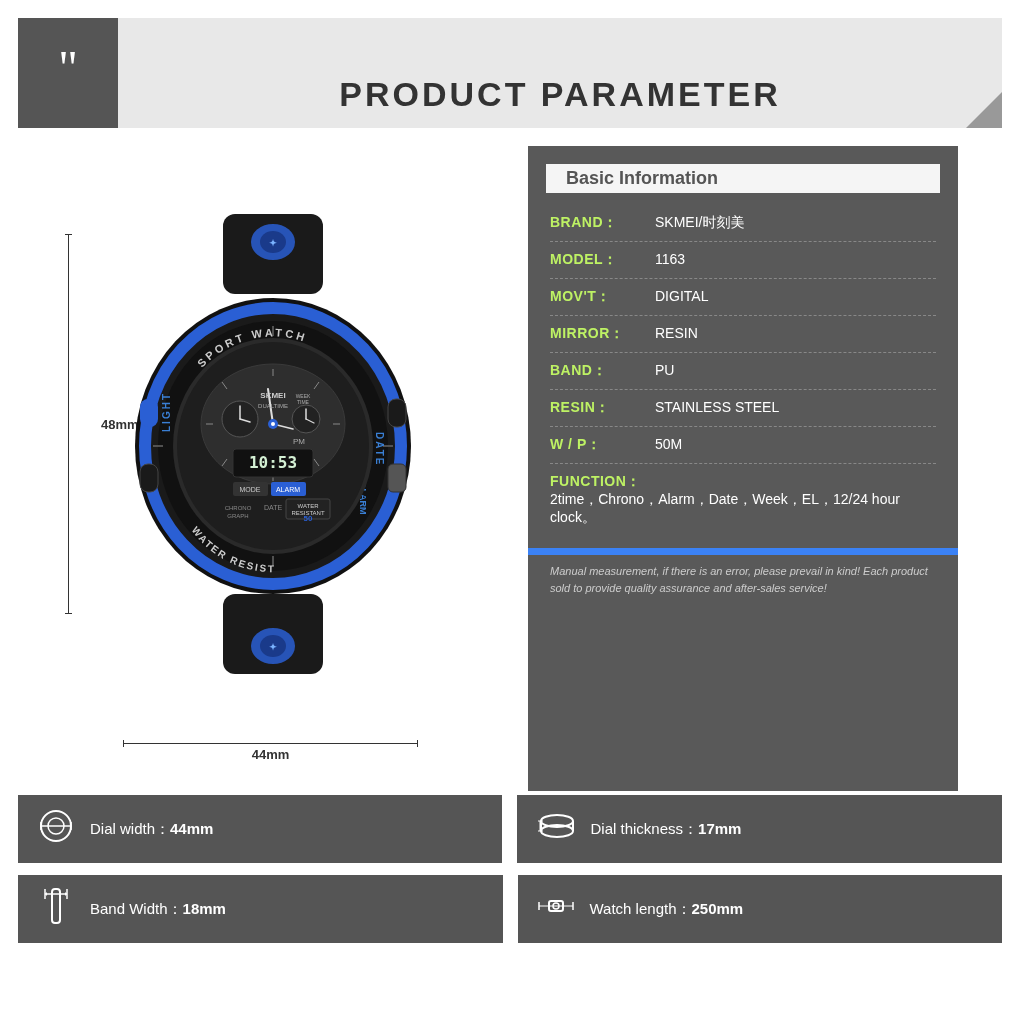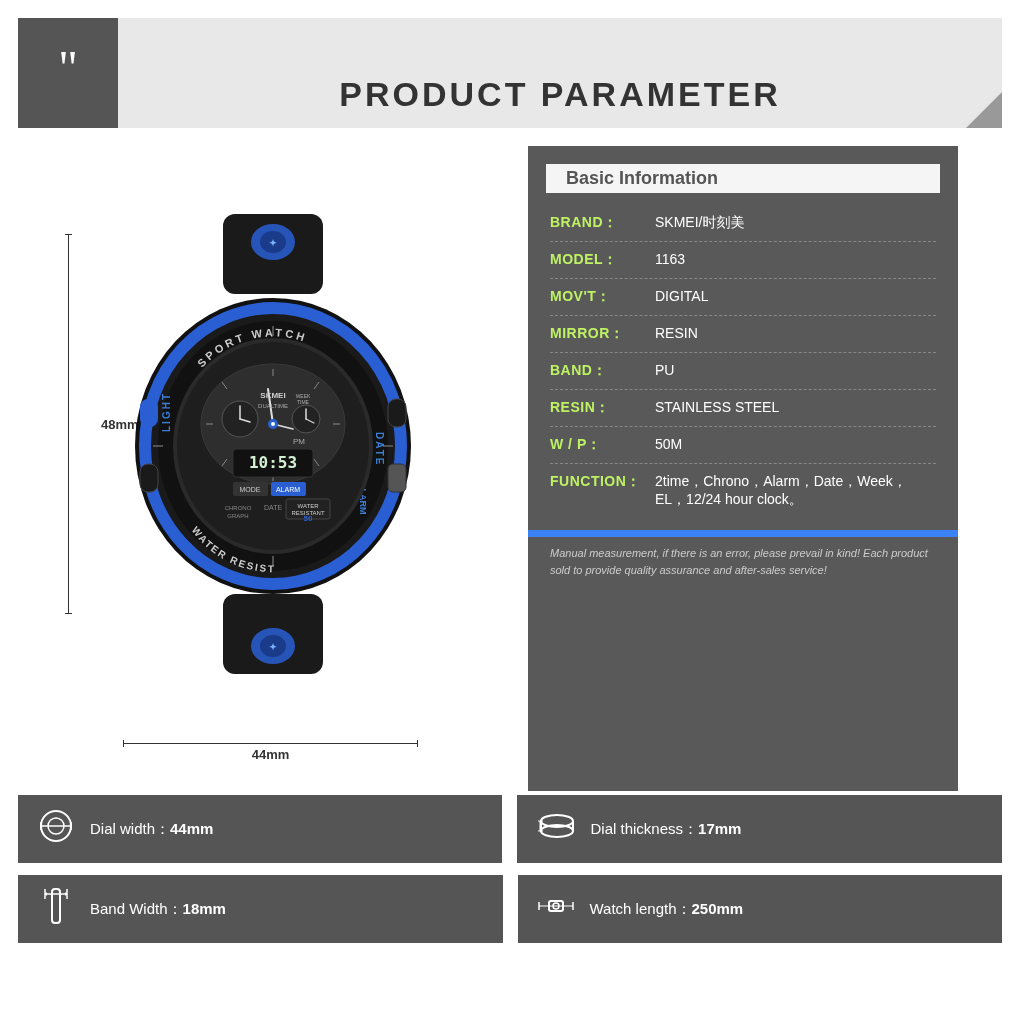--- a/index.html
+++ b/index.html
@@ -205,20 +205,21 @@
       padding: 12px 22px;
     }
     .spec-row {
       display: flex;
       padding: 9px 0;
       border-bottom: 1px dashed #888;
       align-items: flex-start;
     }
     .spec-row:last-child {
       border-bottom: none;
+      flex-direction: column;
     }
     .spec-key {
       font-weight: 900;
       color: #bef264;
       font-size: 14px;
       min-width: 105px;
       letter-spacing: 0.5px;
     }
     .spec-val {
       color: #fff;

